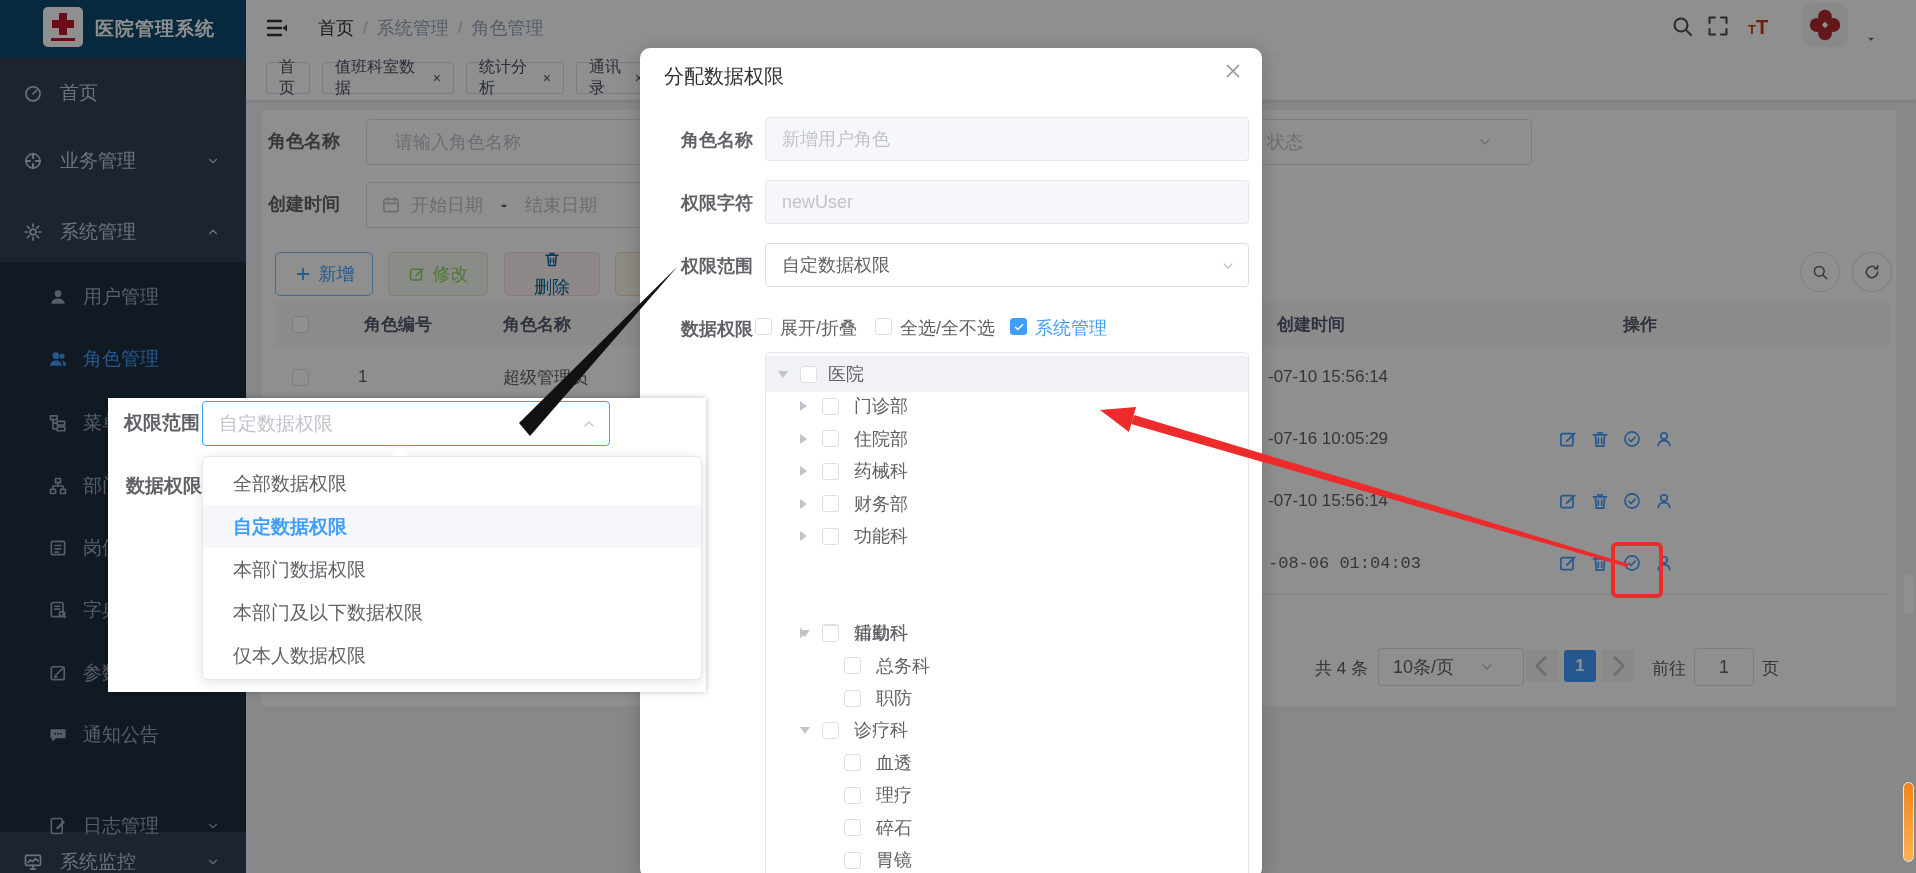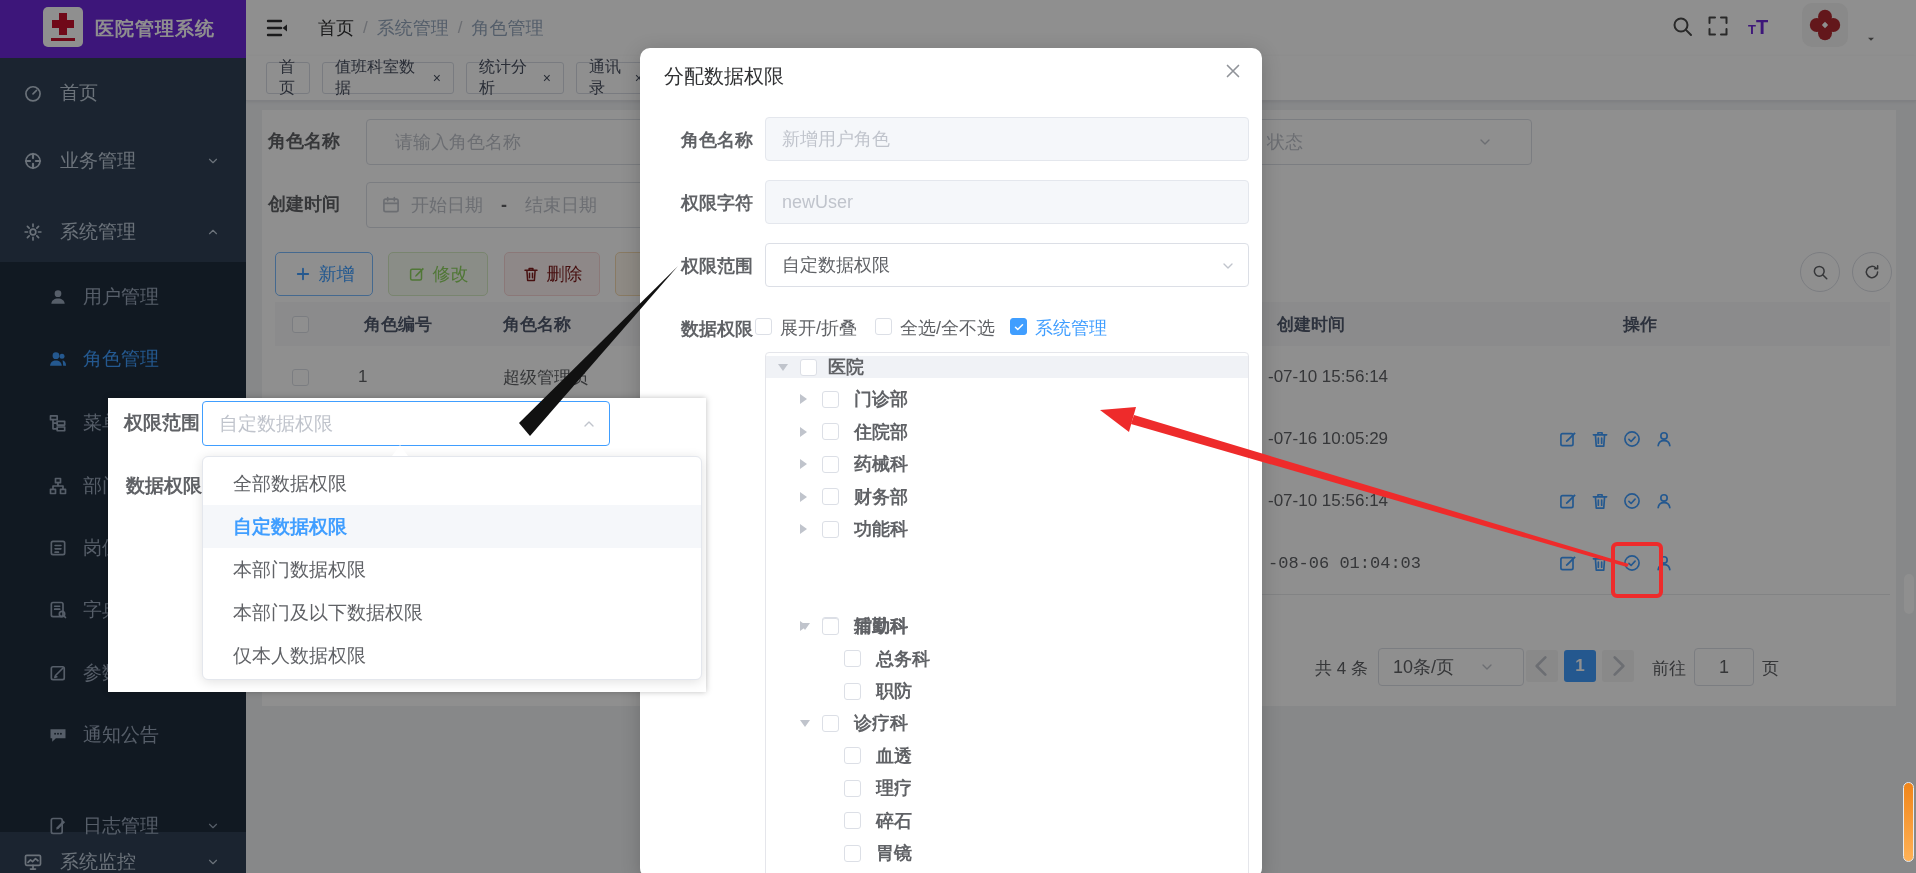--- a/index.html
+++ b/index.html
@@ -1,21 +1,21 @@
 <!DOCTYPE html>
 <html><head>
 <meta charset="utf-8">
 <style>
   html,body{margin:0;padding:0;background:#555;}
   #stage{position:relative;width:1916px;height:873px;overflow:hidden;background:#f0f2f5;
          font-family:"Liberation Sans","DejaVu Sans",sans-serif;color:#606266;}
   .abs{position:absolute;}
   
   #sidebar{left:0;top:0;width:246px;height:873px;background:#304156;z-index:1;}
-  #logobar{left:0;top:0;width:246px;height:58px;background:#6d28d9;}
+  #logobar{left:0;top:0;width:246px;height:58px;background:#0c4a6e;}
   #logoimg{left:43px;top:7px;width:40px;height:40px;background:#fff;border-radius:5px;}
   .cross-v{position:absolute;left:16px;top:6px;width:8px;height:22px;background:#c8102e;}
   .cross-h{position:absolute;left:9px;top:13px;width:22px;height:8px;background:#c8102e;}
   .cross-b{position:absolute;left:8px;top:31px;width:24px;height:3px;background:#c8102e;}
   #apptitle{left:95px;top:16px;font-size:19px;font-weight:bold;color:#ffffff;letter-spacing:1px;}
   #submenu-bg{left:0;top:262px;width:246px;height:570px;background:#1f2d3d;}
   .nav-item{position:absolute;left:0;width:246px;height:56px;display:flex;align-items:center;cursor:pointer;}
   .nav-item .nico{position:absolute;left:23px;width:20px;height:20px;}
   .nav-item.lv2 .nico{left:48px;}
   .nav-item .nlabel{position:absolute;left:60px;font-size:19px;}
@@ -29,39 +29,39 @@
   #hamburger{left:264px;top:16px;width:26px;height:24px;color:#303133;z-index:2;}
   .crumb{font-size:18px;}
   .crumb.first{color:#303133;}
   .crumb.rest{color:#97a8be;}
   .crumb-sep{color:#c0c4cc;font-size:17px;margin:0 9px;}
   #breadcrumb{left:318px;top:16px;display:flex;align-items:center;z-index:2;}
   .hicon{position:absolute;top:14px;width:24px;height:24px;color:#4a4a4a;z-index:2;}
   #avatar{left:1802px;top:3px;width:46px;height:44px;border-radius:10px;background:#f4f4f4;z-index:2;
           display:flex;align-items:center;justify-content:center;}
   #avatar-caret{left:1864px;top:33px;width:14px;height:12px;color:#666;z-index:2;}
-  #fontsize-icon{font-weight:bold;color:#6d28d9;font-size:13px;}
+  #fontsize-icon{font-weight:bold;color:#c2410c;font-size:13px;}
   #fontsize-icon b{font-size:20px;}
   
   #tabsbar{left:246px;top:56px;width:1670px;height:44px;background:#fff;border-bottom:1px solid #e2e5ea;
            box-shadow:0 1px 3px rgba(0,0,0,.08);z-index:1;}
   .tag{position:absolute;top:62px;height:30px;border:1px solid #d8dce5;background:#fff;color:#495060;
        font-size:16px;display:flex;align-items:center;padding:0 12px;border-radius:3px;cursor:pointer;}
   .tag .tx{margin-left:8px;font-size:14px;color:#495060;}
   
   #card{left:262px;top:110px;width:1634px;height:596px;background:#fff;z-index:1;}
   .flabel{position:absolute;font-size:18px;font-weight:bold;color:#606266;}
   .finput{position:absolute;background:#fff;border:1px solid #dcdfe6;border-radius:4px;
           display:flex;align-items:center;font-size:18px;color:#c0c4cc;}
   .btn{position:absolute;height:42px;border-radius:5px;font-size:18px;display:flex;align-items:center;
        justify-content:center;gap:7px;border:1px solid;cursor:pointer;}
   .btn .bico{width:18px;height:18px;}
   .btn-add{color:#409eff;background:#fff;border-color:#7cbcff;}
   .btn-edit{color:#8fd460;background:#f6fbf1;border-color:#d8eec6;}
-  .btn-del{color:#7f1d1d;background:#fdf3f3;border-color:#f8d7d7;}
+  .btn-del{color:#0369a1;background:#fdf3f3;border-color:#f8d7d7;flex-direction:column;}
   .btn-exp{color:#e6a23c;background:#fdf6ec;border-color:#f5dab1;}
   .roundbtn{position:absolute;width:38px;height:38px;border:1px solid #dcdfe6;border-radius:50%;
             background:#fff;display:flex;align-items:center;justify-content:center;color:#606266;cursor:pointer;}
   .roundbtn svg{width:18px;height:18px;}
   
   #thead{left:275px;top:302px;width:1615px;height:45px;background:#f8f8f9;z-index:1;}
   .th{position:absolute;top:0;height:45px;display:flex;align-items:center;font-size:17px;font-weight:bold;color:#515a6e;}
   .trow{position:absolute;left:275px;width:1615px;height:62px;border-bottom:1px solid #e8eaec;background:#fff;z-index:1;}
   .td{position:absolute;top:0;height:62px;display:flex;align-items:center;font-size:17px;color:#606266;}
   .cb{width:17px;height:17px;border:1.5px solid #dcdfe6;border-radius:3px;background:#fff;box-sizing:border-box;}
@@ -83,21 +83,21 @@
   #modal-close{left:582px;top:12px;width:22px;height:22px;color:#909399;cursor:pointer;}
   .mlabel{position:absolute;left:10px;width:103px;text-align:right;font-size:18px;font-weight:bold;color:#606266;}
   .minput{position:absolute;left:125px;width:484px;height:44px;border-radius:4px;box-sizing:border-box;
           display:flex;align-items:center;padding-left:16px;font-size:18px;}
   .minput.disabled{background:#f5f7fa;border:1px solid #e4e7ed;color:#c0c4cc;}
   .minput.select{background:#fff;border:1px solid #dcdfe6;color:#606266;}
   .chev{position:absolute;width:16px;height:16px;color:#c0c4cc;}
   .mcb-label{position:absolute;font-size:18px;color:#606266;}
   #treebox{left:125px;top:304px;width:484px;height:526px;border:1px solid #e5e6eb;border-radius:4px;
            box-sizing:border-box;overflow:hidden;background:#fff;}
-  .tree-row{position:absolute;left:0;width:482px;height:22px;display:flex;align-items:center;cursor:pointer;font-weight:bold;}
+  .tree-row{position:absolute;left:0;width:482px;height:36px;display:flex;align-items:center;cursor:pointer;}
   .tree-row.hl{background:#f0f2f6;}
   .caret-r{width:0;height:0;border-left:7px solid #c0c4cc;border-top:5px solid transparent;border-bottom:5px solid transparent;position:absolute;}
   .caret-d{width:0;height:0;border-top:7px solid #c0c4cc;border-left:5px solid transparent;border-right:5px solid transparent;position:absolute;}
   .tree-label{position:absolute;font-size:18px;color:#606266;}
   
   #inset{left:108px;top:398px;width:598px;height:294px;background:#fff;z-index:30;box-shadow:0 0 6px rgba(0,0,0,.25);}
   #inset-select{left:94px;top:3px;width:408px;height:45px;border:1.5px solid #409eff;border-radius:4px;box-sizing:border-box;
                 display:flex;align-items:center;padding-left:16px;font-size:19px;color:#c0c4cc;background:#fff;}
   .inset-label{position:absolute;font-size:19px;font-weight:bold;color:#606266;}
   #dropdown{left:94px;top:58px;width:500px;height:224px;background:#fff;border:1px solid #e4e7ed;border-radius:6px;

